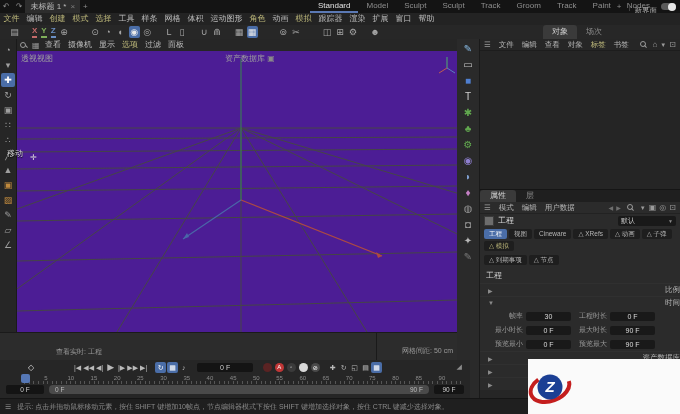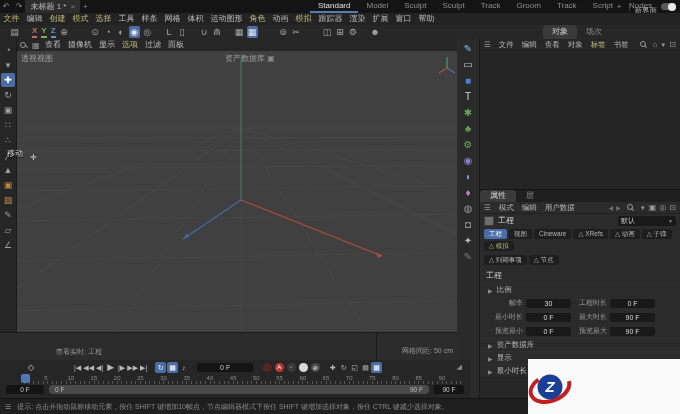--- a/index.html
+++ b/index.html
@@ -39,21 +39,21 @@
   
   #left-toolbar{left:0;top:39px;width:17px;height:293px;background:#262626;border-right:1px solid #1a1a1a;
     display:flex;flex-direction:column;align-items:center;padding-top:4px;box-sizing:border-box;}
   .lt-icon{width:14px;height:14px;line-height:14px;text-align:center;font-size:9px;color:#9f9f9f;border-radius:2px;margin-bottom:1px;}
   .lt-icon.active{background:#4a6da7;color:#fff;}
   .lt-icon.orange{color:#c08a3e;}
 
   
   #viewport{left:17px;top:39px;width:440px;height:293px;}
   #vp-menubar{height:12px;background:#262626;font-size:8px;border-bottom:1px solid #1a1a1a;display:flex;align-items:center;}
-  #vp-canvas{position:absolute;left:0;top:12px;width:440px;height:281px;background:#404040;overflow:hidden;}
+  #vp-canvas{position:absolute;left:0;top:12px;width:440px;height:281px;background:#4c1d95;overflow:hidden;}
   .vp-label{position:absolute;font-size:8px;color:#9f9f9f;}
   .i-search{display:inline-block;width:7px;height:7px;position:relative;margin:0 3px;}
   .i-search:before{content:"";position:absolute;left:0;top:0;width:4px;height:4px;border:1px solid #9a9a9a;border-radius:50%;}
   .i-search:after{content:"";position:absolute;left:4.5px;top:4.5px;width:3px;height:1px;background:#9a9a9a;transform:rotate(45deg);}
 
   
   #bl-panel{left:0;top:332px;width:377px;height:28px;background:#2c2c2c;border-top:1px solid #1a1a1a;border-right:1px solid #1a1a1a;box-sizing:border-box;}
   #bl-panel .lbl{position:absolute;left:56px;bottom:3px;font-size:7px;color:#9a9a9a;}
   #grid-box{left:377px;top:332px;width:80px;height:28px;background:#2c2c2c;border-top:1px solid #1a1a1a;box-sizing:border-box;}
   #grid-box .lbl{position:absolute;right:4px;bottom:4px;font-size:7px;color:#9a9a9a;}
@@ -78,21 +78,21 @@
   #attr-menu{height:11px;font-size:7.5px;display:flex;align-items:center;border-bottom:1px solid #222;}
   #obj-row{height:13px;display:flex;align-items:center;font-size:8px;padding:0 4px;gap:4px;}
   #obj-row .cube{width:8px;height:8px;background:#6d6d6d;border:1px solid #3a3a3a;}
   #preset-box{margin-left:auto;width:52px;height:10px;background:#191919;border-radius:2px;font-size:7px;color:#c9c9c9;
     display:flex;align-items:center;justify-content:space-between;padding:0 3px;}
   #chips{display:flex;flex-wrap:wrap;gap:2px;padding:2px 4px;}
   .chip{height:10px;line-height:10px;font-size:6.5px;padding:0 5px;background:#1e1e1e;border-radius:2px;color:#b5b5b5;}
   .chip.active{background:#4a6da7;color:#fff;}
   .chip.warn{color:#bdb87a;}
   #attr-heading{font-size:8px;color:#cfcfcf;padding:3px 6px 2px 6px;}
-  .sec-row{height:12px;display:flex;align-items:center;font-size:7.5px;color:#b5b5b5;padding-left:8px;gap:4px;border-top:1px solid #303030;}
+  .sec-row{height:12px;display:flex;align-items:center;font-size:7.5px;color:#b5b5b5;padding-left:8px;gap:4px;border-top:1px solid #303030;justify-content:space-between;}
   .sec-row .arr{color:#8a8a8a;font-size:6px;}
   .field-row{height:14px;display:flex;align-items:center;font-size:7px;color:#9a9a9a;padding-left:10px;gap:3px;}
   .f-label{width:33px;text-align:right;}
   .f-box{width:45px;height:9px;background:#191919;border-radius:2px;color:#dadada;text-align:center;line-height:9px;}
 
   
   #timeline{left:0;top:360px;width:470px;height:38px;background:#262626;}
   #transport{height:14px;display:flex;align-items:center;font-size:7px;}
   .tr-btn{min-width:11px;text-align:center;color:#b8b8b8;line-height:11px;border-radius:2px;}
   .tr-btn.big{font-size:9px;}
@@ -137,21 +137,21 @@
     </div>
     <span class="tb-icon">+</span>
     <div id="layout-tabs">
         <span class="ltab active">Standard</span>
         <span class="ltab">Model</span>
         <span class="ltab">Sculpt</span>
         <span class="ltab">Sculpt</span>
         <span class="ltab">Track</span>
         <span class="ltab">Groom</span>
         <span class="ltab">Track</span>
-        <span class="ltab">Script</span>
+        <span class="ltab">Paint</span>
         <span class="ltab">Nodes</span>
       </div>
     <div id="tb-right">
       <span class="tb-icon">+</span>
       <span style="color:#555;font-size:8px;">|</span>
       <span style="font-size:7.5px;color:#aaa;margin-top:8px;">新界面</span>
       <span class="toggle">
           <span class="knob"></span>
         </span>
     </div>
@@ -375,20 +375,24 @@
           <span class="chip warn">△ 模拟</span>
           <span style="flex-basis: 100%;"></span>
           <span class="chip">△ 到期事项</span>
           <span class="chip">△ 节点</span>
         </div>
       <div id="attr-heading">工程</div>
       <div id="attr-sections">
           <div class="sec-row">
             <span class="arr">▶</span>
             <span>比例</span>
+          </div>
+          <div class="sec-row">
+            <span class="arr">▼</span>
+            <span>时间</span>
           </div>
           <div class="field-row">
             <span class="f-label">帧率</span>
             <span class="f-box">30</span>
             <span class="f-label">工程时长</span>
             <span class="f-box">0 F</span>
           </div>
           <div class="field-row">
             <span class="f-label">最小时长</span>
             <span class="f-box">0 F</span>

